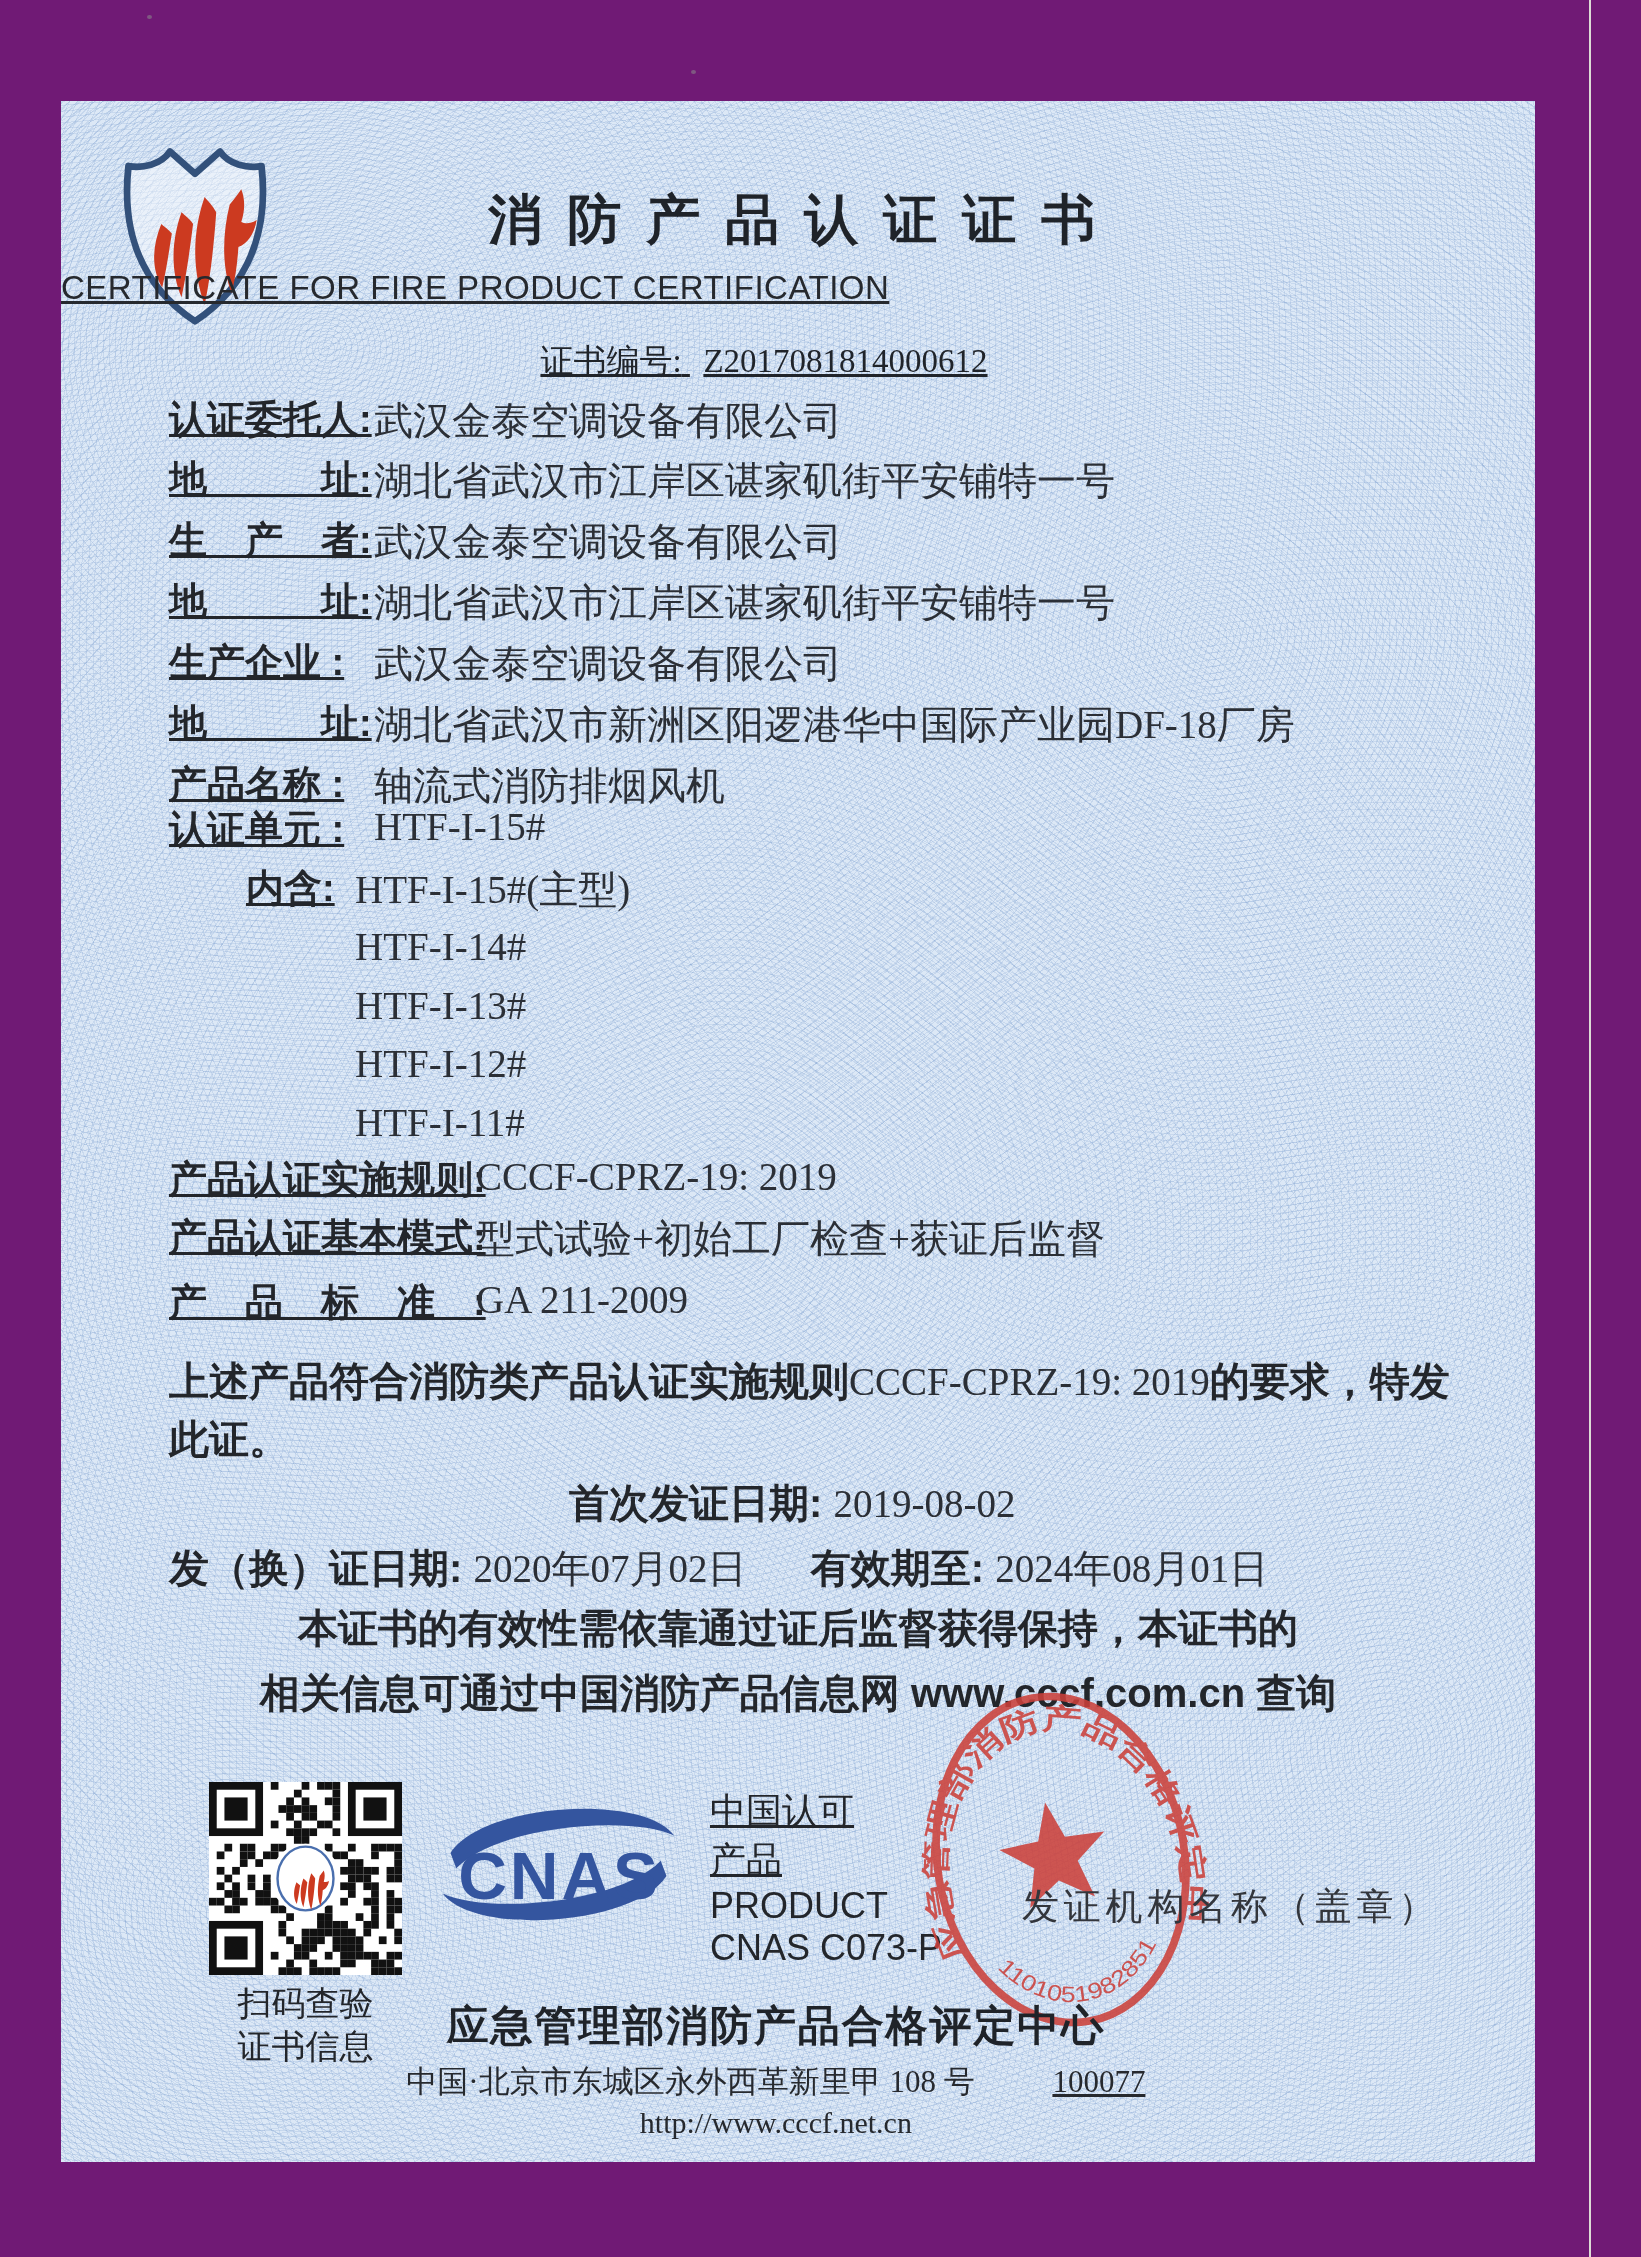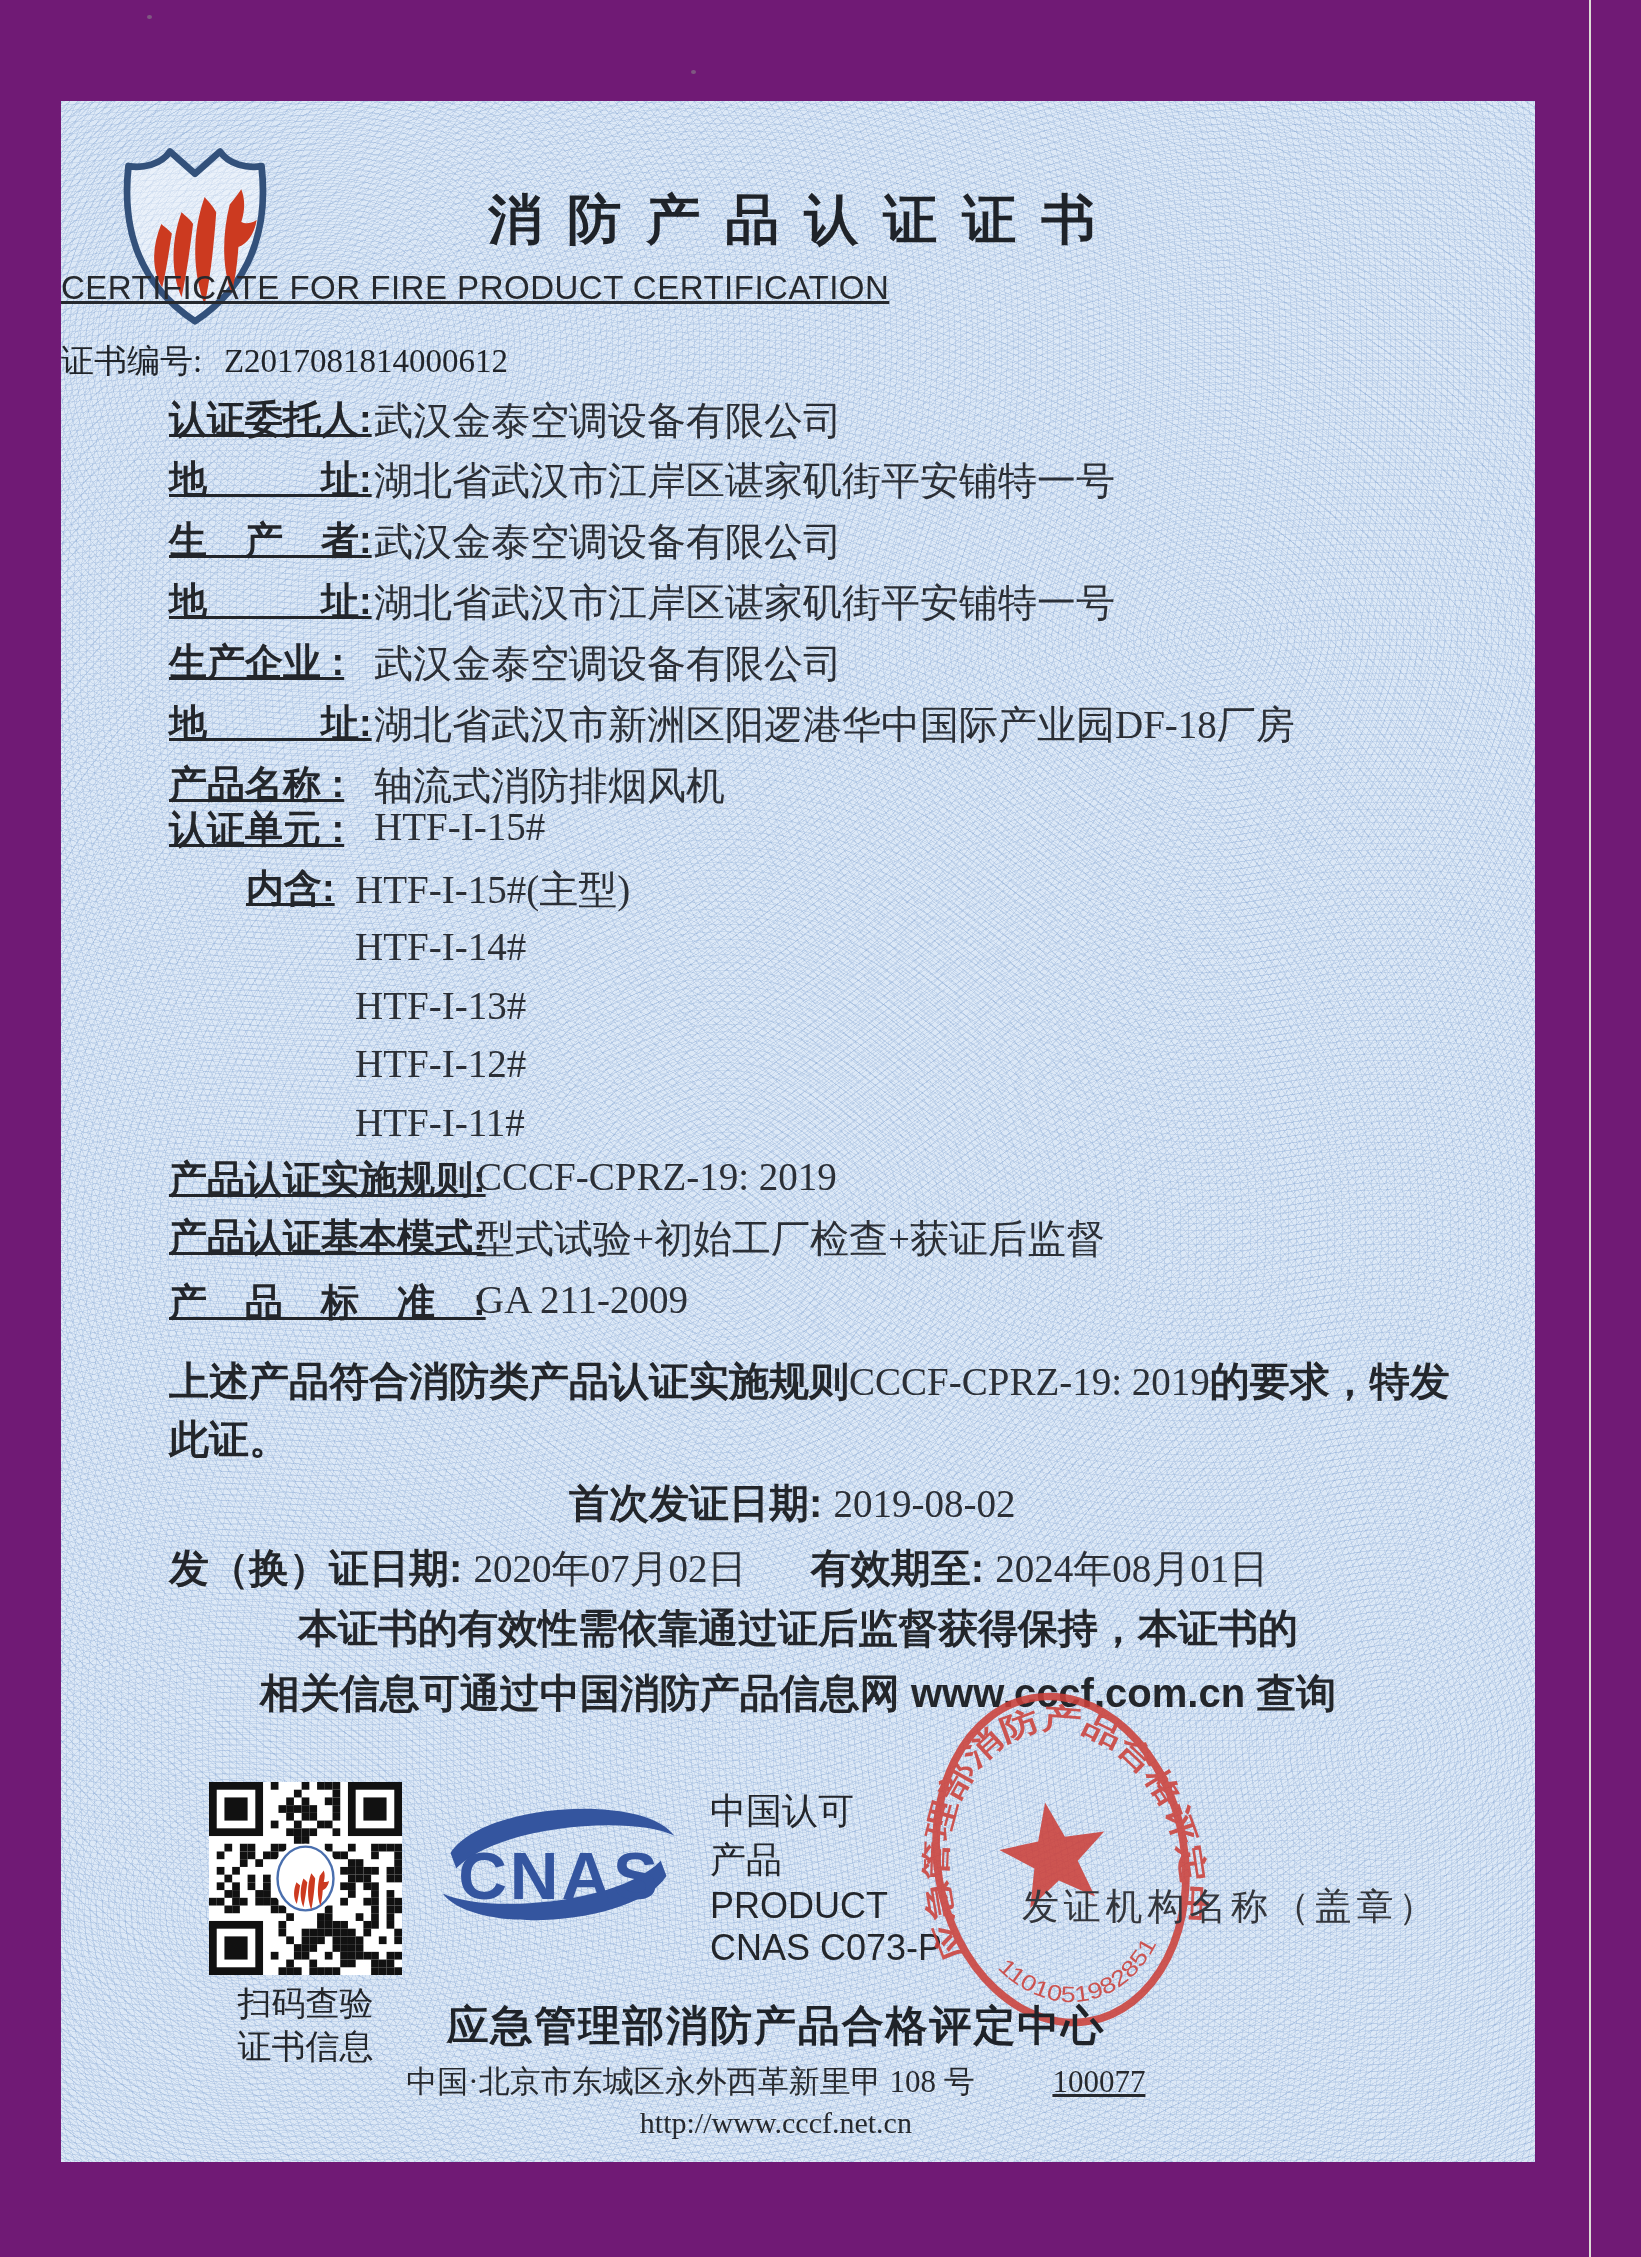--- a/index.html
+++ b/index.html
@@ -28,22 +28,22 @@
       repeating-radial-gradient(circle at 90% 80%, rgba(255,255,255,0) 0 1.9px, rgba(120,155,205,.20) 1.9px 2.9px, rgba(255,255,255,0) 2.9px 6.8px);
   }
 
   .abs{position:absolute;}
   .shield{left:53px;top:32px;width:162px;height:203px;}
 
   .title{left:0;top:83px;width:100%;text-align:center;
     font:700 54px var(--sans);letter-spacing:25px;color:#1f2329;padding-left:12.6px;box-sizing:border-box;}
   .subtitle{left:0;top:168px;width:100%;
     font:400 33px var(--sans);letter-spacing:0.5px;color:#26292e;text-decoration:underline;}
-  .certno{left:0;top:238px;width:100%;text-align:left;padding-right:68px;box-sizing:border-box;
-    font:400 33px var(--serif);color:#20242a;white-space:nowrap;}
+  .certno{left:0;top:238px;width:100%;text-align:center;padding-right:68px;box-sizing:border-box;
+    font:400 33px var(--serif);color:#20242a;white-space:nowrap;text-decoration:underline;}
   .certno .num{margin-left:13.5px;}
 
   .row{position:absolute;left:108px;height:58px;white-space:nowrap;}
   .row .lbl{position:absolute;left:0;font:700 38px var(--sans);color:var(--ink);text-decoration:underline;}
   .row .val{position:absolute;left:205px;font:400 39px var(--serif);color:var(--ink2);}
   .row.wide .val{left:307px;}
   .row.inner{left:185px;}
   .row.inner .val{left:109px;}
   .row.model{left:294px;}
   .row.model .val{left:0;}
@@ -56,21 +56,21 @@
 
   .notice{position:absolute;left:0;width:100%;text-align:center;
           font:700 40px var(--sans);color:var(--ink);white-space:nowrap;}
 
   .qr{left:148px;top:1681px;width:193px;height:193px;}
   .qr-caption{left:114px;top:1881px;width:261px;text-align:center;
       font:400 34px var(--serif);color:#23262b;line-height:43px;}
 
   .cnas-logo{left:376px;top:1690px;width:243px;height:147px;}
   .cnas-block{left:649px;top:1686px;line-height:45px;white-space:nowrap;}
-  .cnas-block .cn{font:400 36px var(--serif);color:#23262b;}
+  .cnas-block .cn{font:400 36px var(--serif);color:#23262b;text-decoration:underline;}
   .cnas-block .en{font:400 36px var(--sans);color:#23262b;}
 
   .stamp{left:854px;top:1579px;width:292px;height:359px;transform:rotate(-10deg);}
   .sign-text{left:961px;top:1781px;font:400 37px var(--serif);letter-spacing:4.8px;
              color:#33363c;white-space:nowrap;}
 
   .footer-org{left:0;top:1897px;width:97%;text-align:center;
       font:700 42px var(--sans);color:#1f2329;letter-spacing:1.9px;}
   .footer-addr{left:0;top:1960px;width:97%;text-align:center;
       font:400 31px var(--serif);color:#26292e;white-space:nowrap;}

